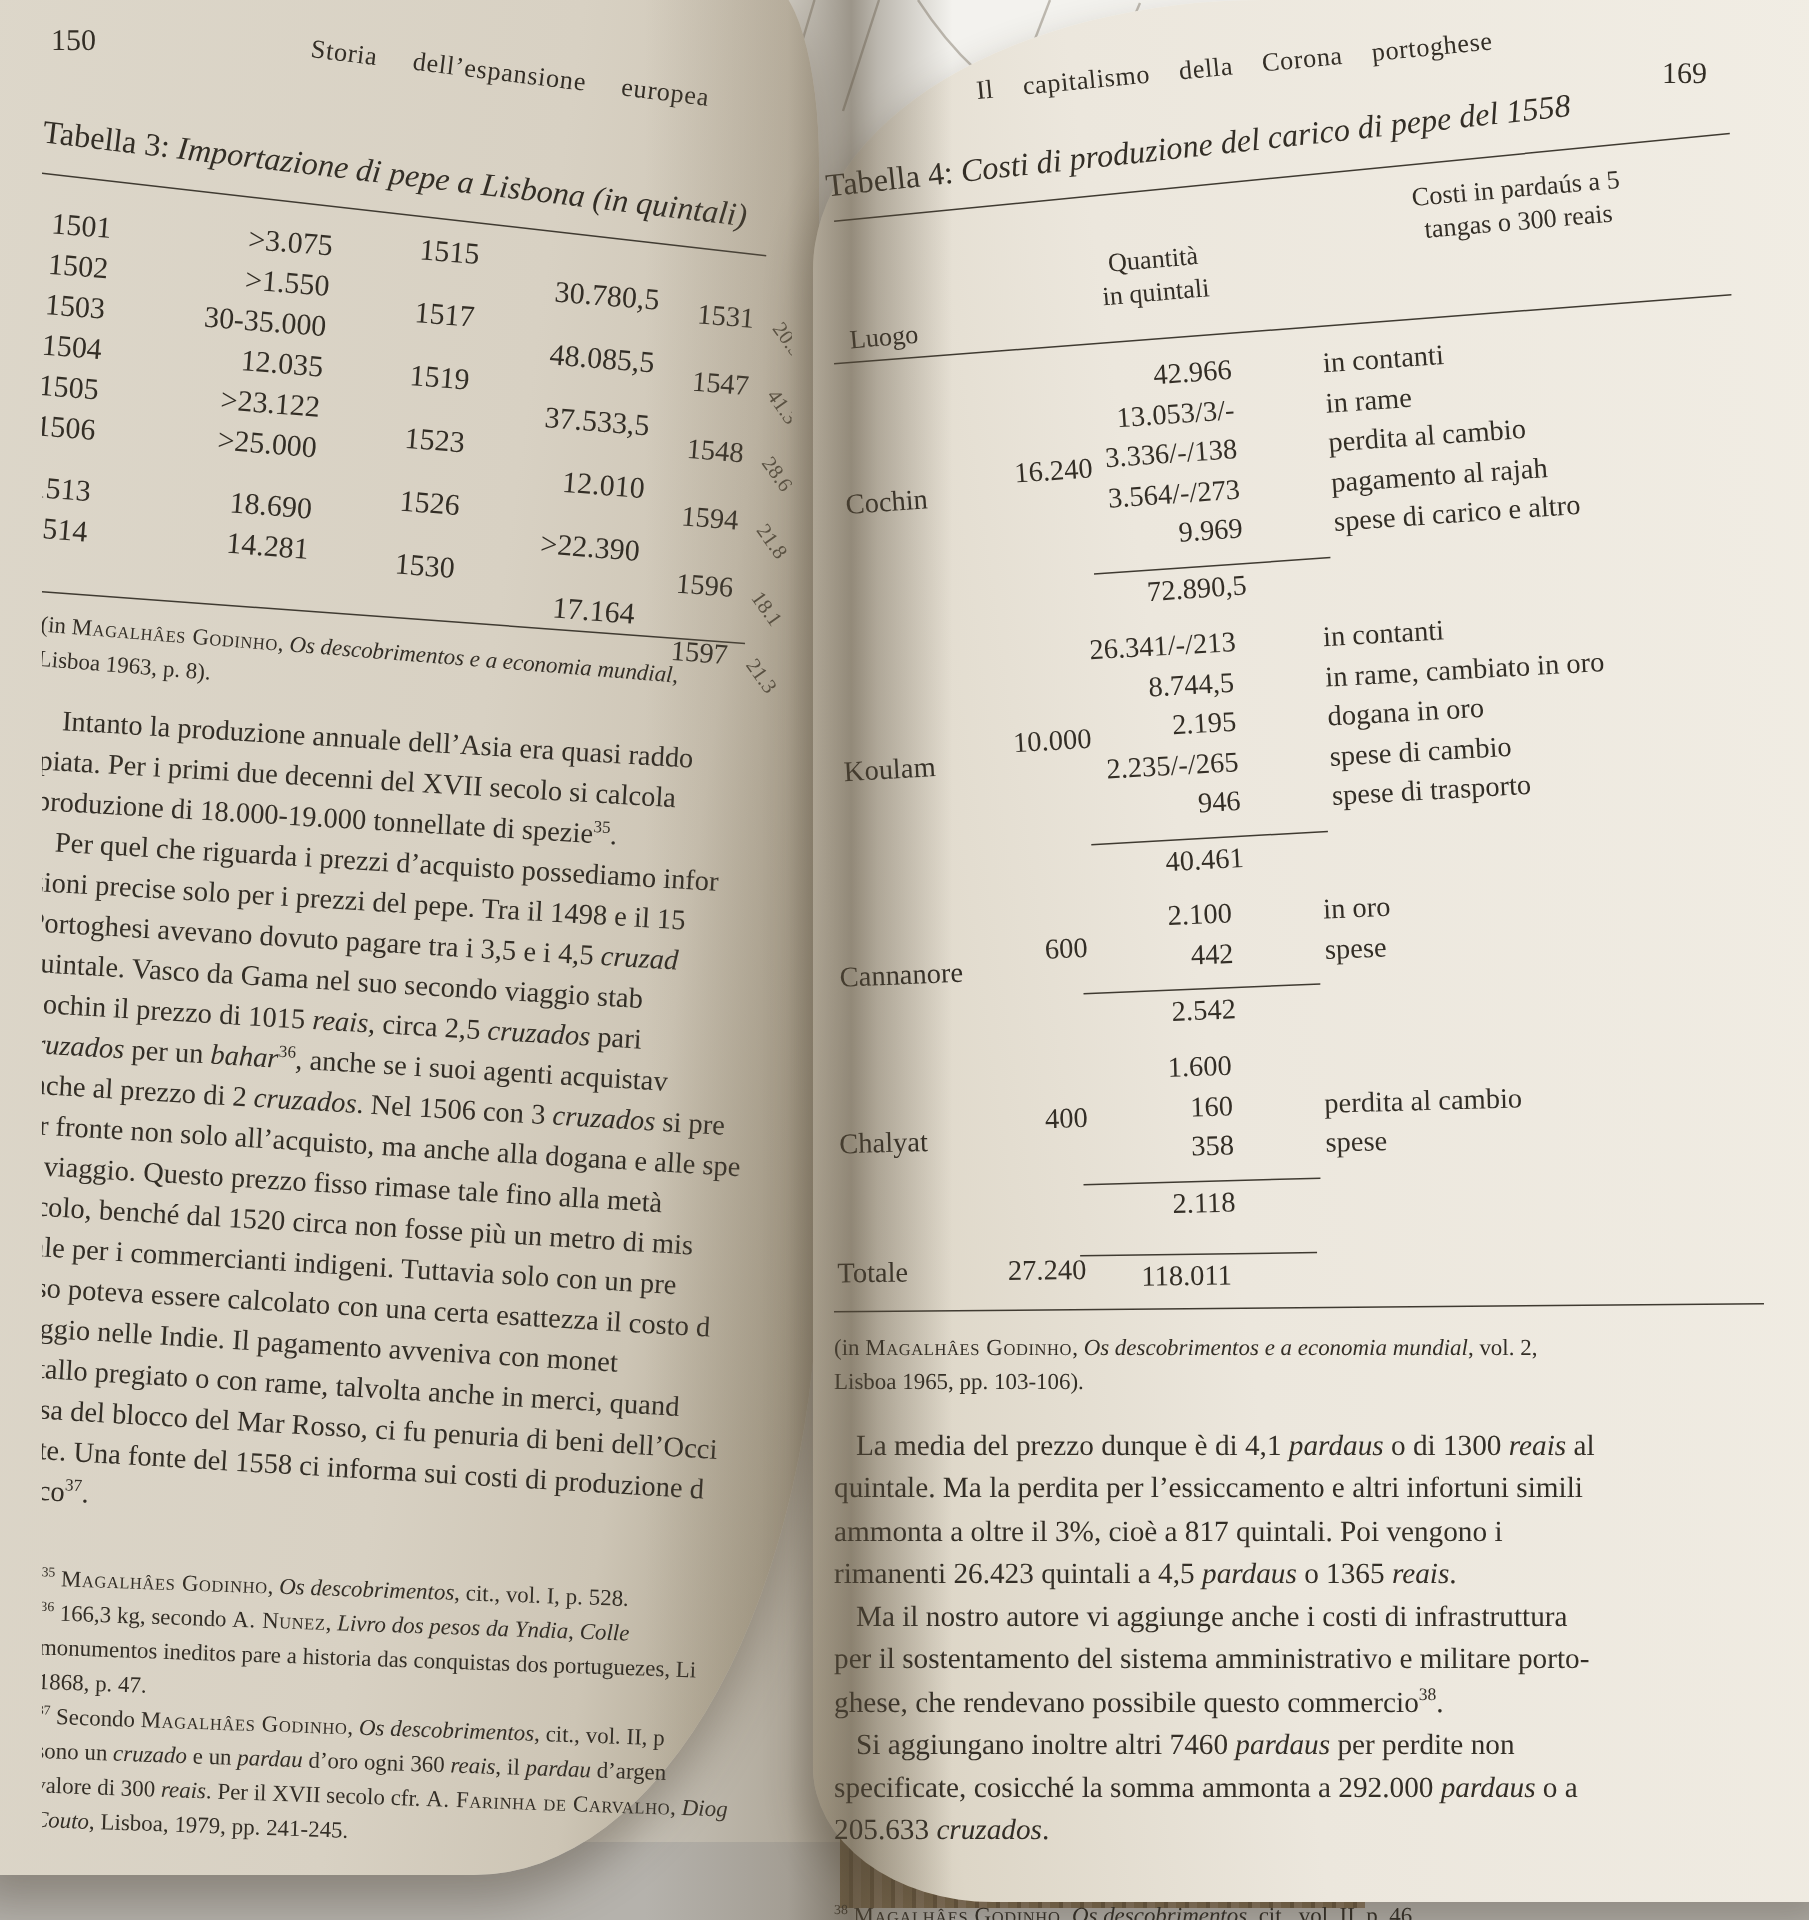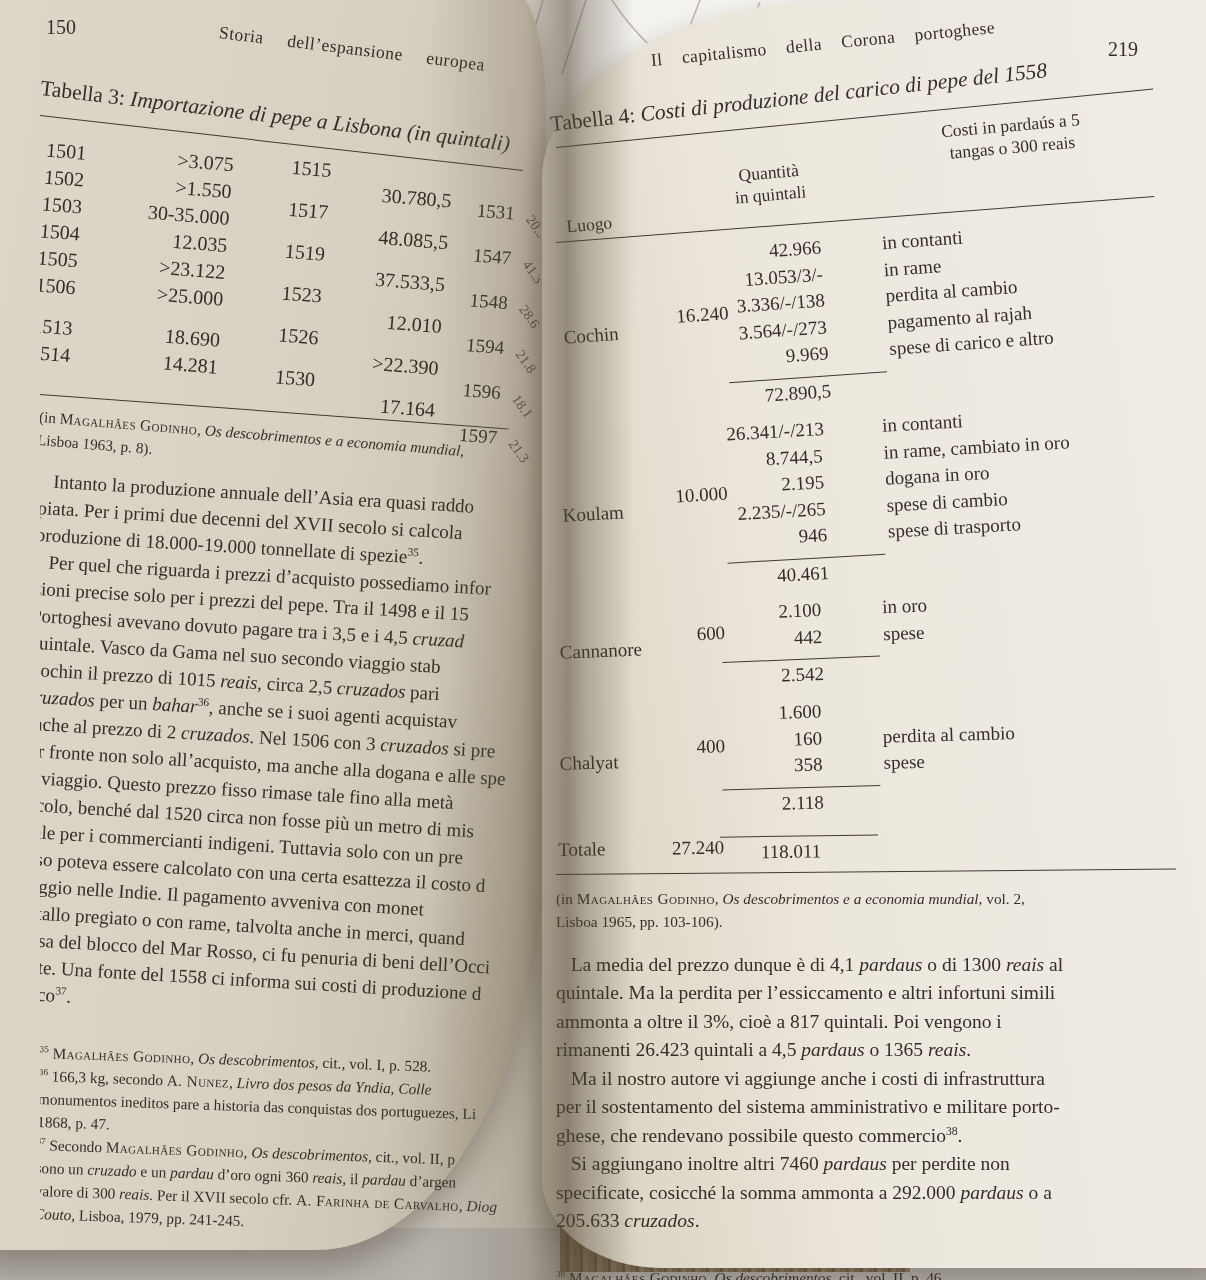--- a/index.html
+++ b/index.html
@@ -21,21 +21,21 @@
     box-shadow:-6px 14px 26px rgba(60,50,35,.3);}
   .gutter{position:absolute;left:430px;top:0;width:250px;height:1280px;z-index:5;pointer-events:none;
     background:linear-gradient(to right,rgba(150,138,116,0) 0%,rgba(118,105,84,.28) 38%,
       rgba(84,73,55,.55) 55%,rgba(84,73,55,.35) 62%,rgba(236,231,221,0) 82%);}
   
   .ln{white-space:pre;overflow:hidden;}
   sup{font-size:.6em;vertical-align:super;line-height:0;}
   .sc{font-variant:small-caps;letter-spacing:.4px;}
   .rule{height:0;border-top:1.7px solid #3f3a31;}
   
-  .left-content{position:absolute;left:40px;top:16px;width:500px;height:1220px;z-index:4;overflow:hidden;}
+  .left-content{position:absolute;left:28px;top:16px;width:500px;height:1220px;z-index:4;overflow:hidden;}
   .lp-head{position:relative;height:34px;}
   .lp-num{position:absolute;left:6px;top:0;font-size:20px;}
   .lp-running{position:absolute;left:178px;top:6px;font-size:17.5px;word-spacing:7px;letter-spacing:.5px;
     transform:rotate(7deg);transform-origin:left bottom;white-space:pre;}
   .lp-caption{margin:26px 0 0 2px;font-size:21.5px;transform:rotate(6.8deg);transform-origin:left top;}
   .r1{width:486px;margin-top:14px;transform:rotate(6.5deg);transform-origin:left top;}
   .t3{position:relative;height:262px;margin-top:12px;transform:rotate(4.5deg);transform-origin:left top;font-size:20px;}
   .t3c1{position:absolute;left:8px;top:10px;width:188px;}
   .t3row{display:flex;justify-content:space-between;height:27px;}
   .t3row[data-gap="g"]{margin-top:14px;}
@@ -265,21 +265,21 @@
         <div class="ln fn"><sup>37</sup> Secondo <span class="sc">Magalhâes Godinho</span>, <i>Os descobrimentos</i>, cit., vol. II, p</div>
         <div class="ln fn">sono un <i>cruzado</i> e un <i>pardau</i> d’oro ogni 360 <i>reais</i>, il <i>pardau</i> d’argen</div>
         <div class="ln fn">valore di 300 <i>reais</i>. Per il XVII secolo cfr. <span class="sc">A. Farinha de Carvalho</span>, <i>Diog</i></div>
         <div class="ln fn"><i>Couto</i>, Lisboa, 1979, pp. 241-245.</div>
       </div>
   </div>
 
   <div class="right-content">
     <div class="rp-head">
       <span class="rp-running ln">Il  capitalismo  della  Corona  portoghese</span>
-      <span class="rp-num">219</span>
+      <span class="rp-num">169</span>
     </div>
     <div class="rp-caption ln">Tabella 4: <i>Costi di produzione del carico di pepe del 1558</i></div>
     <div class="rule rr1"></div>
 
     <div class="t4head">
       <span class="t4h-place">Luogo</span>
       <div class="t4h-qty">
         <div>Quantità</div>
         <div>in quintali</div>
       </div>

